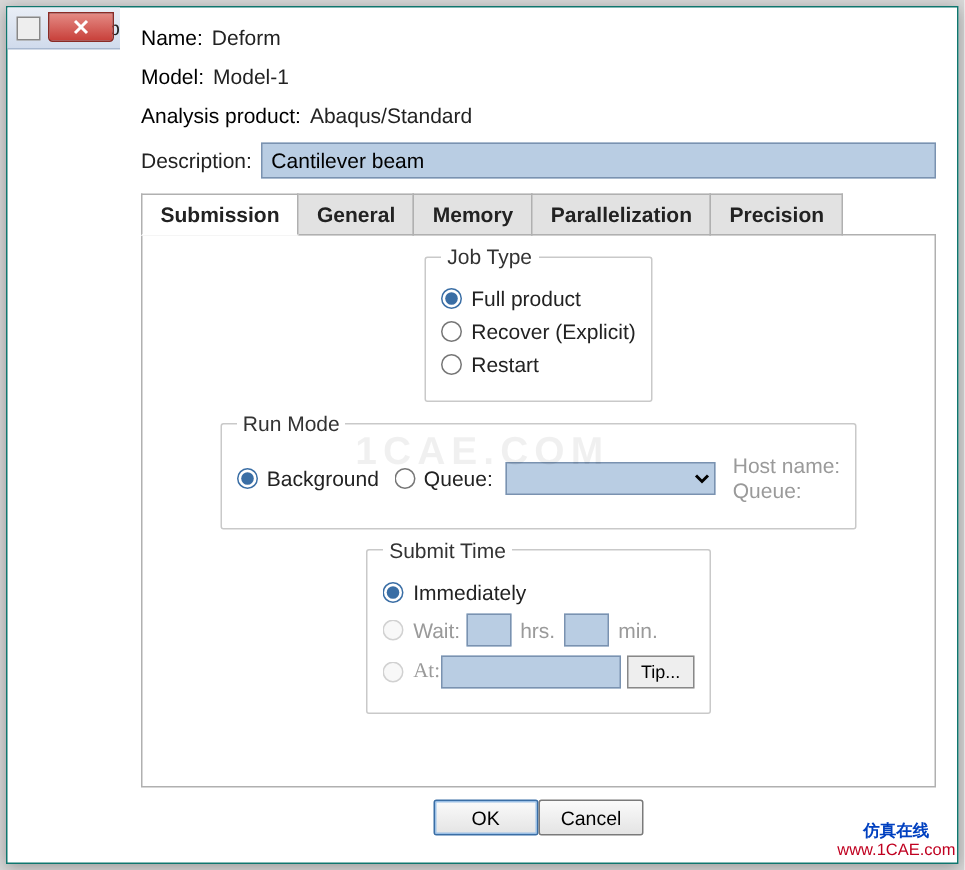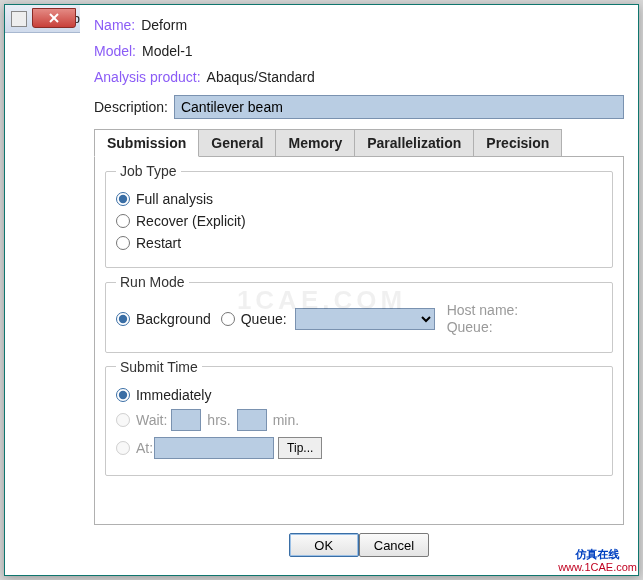--- a/index.html
+++ b/index.html
@@ -46,21 +46,21 @@
   cursor: pointer;
 }
 .closebtn svg { stroke:#fff; stroke-width:2; }
 .body {
   flex:1;
   padding: 12px 14px 8px 14px;
   display:flex; flex-direction:column;
   overflow:hidden;
 }
 .fieldrow { display:flex; align-items:center; margin-bottom:10px; font-size:14px; }
-.fieldrow .label { margin-right:6px; color:#8b5cf6;text-align:center; }
+.fieldrow .label { margin-right:6px; color:#000000;text-align:center; }
 .fieldrow .val { color:#222; }
 .descrow { display:flex; align-items:center; margin-bottom:10px; }
 .descrow input {
   flex:1; height:24px;
   background:#b9cde3;
   border:1px solid #7a92b0;
   padding:0 6px;
   font-size:14px;
   font-family: inherit;
   color:#000;
@@ -75,21 +75,21 @@
   margin-right:-1px;
   cursor:pointer;
   font-weight:bold;
 }
 .tab.active { background:#fff; border-bottom:1px solid #fff; position:relative; z-index:2; }
 .tabpanel {
   flex:1;
   border:1px solid #b0b0b0;
   margin-top:-1px;
   padding:6px 10px 10px 10px;
-  display:flex; flex-direction:column; gap:6px;
+  display:flex; flex-direction:column; gap:6px;align-items:center;
 }
 fieldset.group {
   border:1px solid #c9c9c9;
   border-radius:2px;
   padding:6px 10px 10px 10px;
 }
 fieldset.group > legend { padding:0 4px; font-size:14px; color:#333; }
 .radiorow { display:flex; align-items:center; margin:6px 0; font-size:14px; }
 .radiorow input[type=radio] { margin-right:6px; accent-color:#3a6ea5; width:14px;height:14px; }
 .radiorow.disabled { color:#9a9a9a; }
@@ -185,21 +185,21 @@
       <div class="tab">Parallelization</div>
       <div class="tab">Precision</div>
     </div>
 
     <div class="tabpanel">
 
       <fieldset class="group">
         <legend>Job Type</legend>
         <label class="radiorow">
           <input type="radio" name="jobtype" checked="" style="">
-          <span>Full analysis</span>
+          <span>Full product</span>
         </label>
         <label class="radiorow">
           <input type="radio" name="jobtype" style="">
           <span>Recover (Explicit)</span>
         </label>
         <label class="radiorow">
           <input type="radio" name="jobtype" style="">
           <span>Restart</span>
         </label>
       </fieldset>
@@ -232,21 +232,21 @@
         <div class="radiorow disabled">
           <input type="radio" name="submittime" disabled="" style="">
           <span style="margin-right:4px;">Wait:</span>
           <input class="smallinput" style="">
           <span style="margin:0 6px;">hrs.</span>
           <input class="smallinput" style="">
           <span style="margin-left:6px;">min.</span>
         </div>
         <div class="radiorow disabled">
           <input type="radio" name="submittime" disabled="" style="">
-          <span style="margin-right:1px;">At:</span>
+          <span style="margin-right:1px;font-family:Liberation Serif, serif;">At:</span>
           <input class="smallinput wide" style="">
           <button class="tipbtn" style="margin-left:4px;">Tip...</button>
         </div>
       </fieldset>
 
     </div>
 
     <div class="footer">
       <button class="btn primary">OK</button>
       <button class="btn">Cancel</button>

